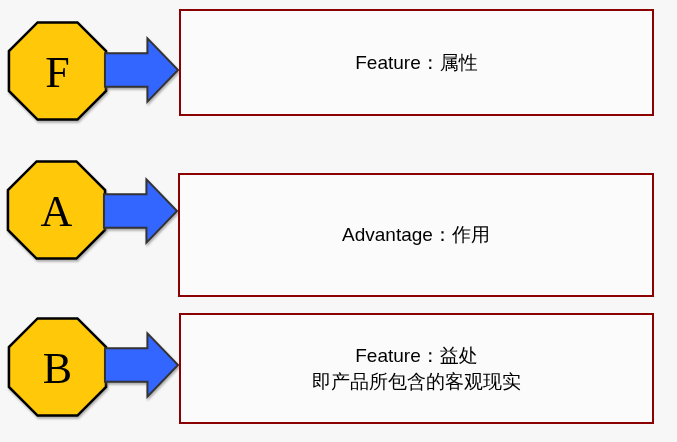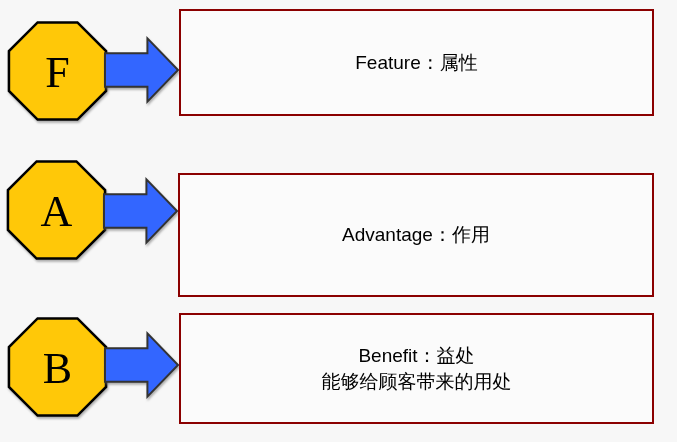--- a/index.html
+++ b/index.html
@@ -116,17 +116,17 @@
       <polygon points="31.5,2 72.5,2 102,31.5 102,72.5 72.5,102 31.5,102 2,72.5 2,31.5" stroke-width="2.6" fill="#FFC808" stroke="#000000"></polygon>
     </svg>
     <span class="letter">B</span>
   </div>
   <div class="arrow arr-3">
     <svg viewBox="0 0 78 68">
       <polygon points="2,17 45,17 45,2 76,34 45,66 45,51 2,51" stroke-width="2" fill="#3366FF" stroke="#333333"></polygon>
     </svg>
   </div>
   <div class="def-box box-3">
-    <div>Benefit：益处</div>
-    <div>能够给顾客带来的用处</div>
+    <div>Feature：益处</div>
+    <div>即产品所包含的客观现实</div>
   </div>
 
 </div>
 
 </body></html>

